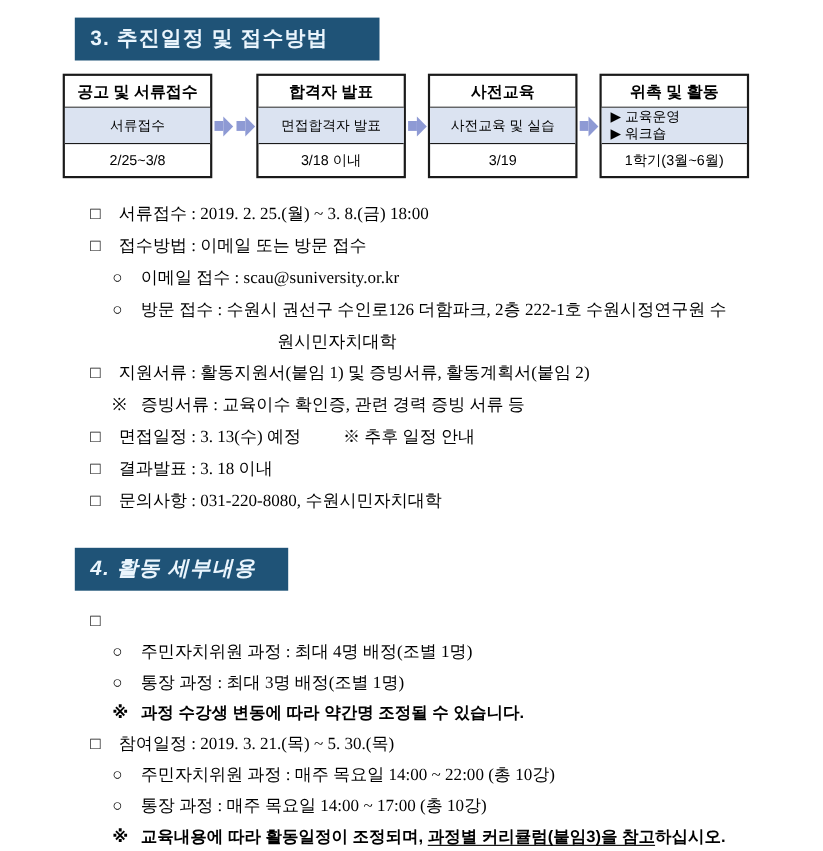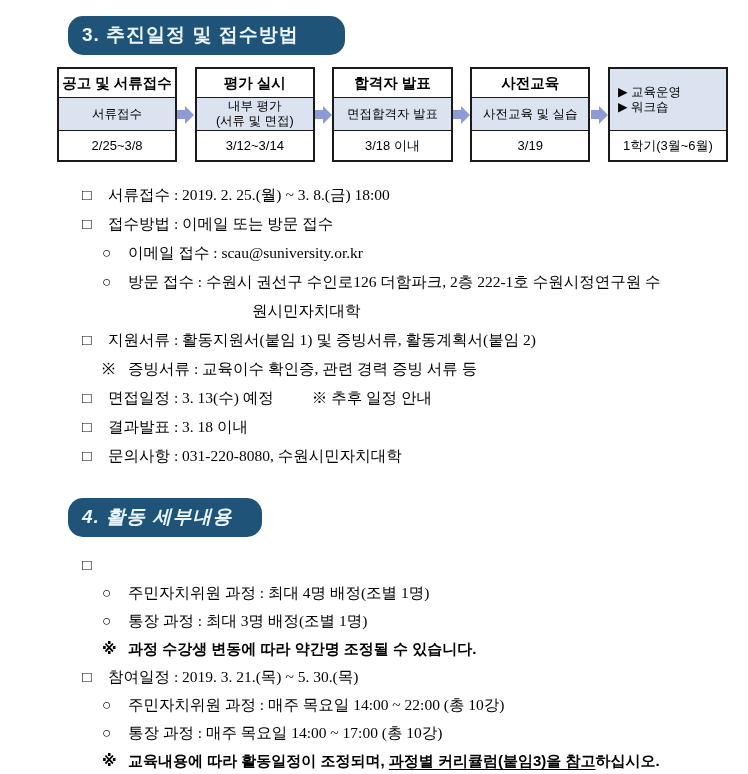--- a/index.html
+++ b/index.html
@@ -17,21 +17,21 @@
     color:var(--ink);
   }
   .page{width:748px;height:774px;padding:16px 20px 0 57px;position:relative;}
 
   
   .sec-header{
     display:inline-block;
     background:var(--header-bg);color:var(--header-fg);
     font-family:"Liberation Sans","DejaVu Sans",sans-serif;
     font-weight:bold;font-size:19px;letter-spacing:1px;
-    padding:6px 46px 7px 14px;margin-left:11px;border-radius:15px;
+    padding:6px 46px 7px 14px;margin-left:11px;
   }
   .sec-header.s4{padding-right:30px;font-style:italic;}
 
   
   .flow{display:flex;align-items:stretch;margin-top:12px;height:95px;}
   .fbox{
     width:136px;border:2px solid #1a1a1a;background:#fff;
     display:flex;flex-direction:column;
     font-family:"Liberation Sans","DejaVu Sans",sans-serif;
   }
@@ -84,28 +84,20 @@
     <div class="fbox">
       <div class="fbox-title">공고 및 서류접수</div>
       <div class="fbox-mid">
         <div>서류접수</div>
       </div>
       <div class="fbox-date">2/25~3/8</div>
     </div>
 
     <div class="farrow"></div>
 
-    <div class="fbox">
-      <div class="fbox-title">평가 실시</div>
-      <div class="fbox-mid">
-        <div>내부 평가</div>
-        <div>(서류 및 면접)</div>
-      </div>
-      <div class="fbox-date">3/12~3/14</div>
-    </div>
 
     <div class="farrow"></div>
 
     <div class="fbox">
       <div class="fbox-title">합격자 발표</div>
       <div class="fbox-mid">
         <div>면접합격자 발표</div>
       </div>
       <div class="fbox-date">3/18 이내</div>
     </div>
@@ -116,20 +108,21 @@
       <div class="fbox-title">사전교육</div>
       <div class="fbox-mid">
         <div>사전교육 및 실습</div>
       </div>
       <div class="fbox-date">3/19</div>
     </div>
 
     <div class="farrow"></div>
 
     <div class="fbox">
+      <div class="fbox-title">위촉 및 활동</div>
       <div class="fbox-mid bullets">
         <div>▶ 교육운영</div>
         <div>▶ 워크숍</div>
       </div>
       <div class="fbox-date">1학기(3월~6월)</div>
     </div>
 
   </div>
 
   

